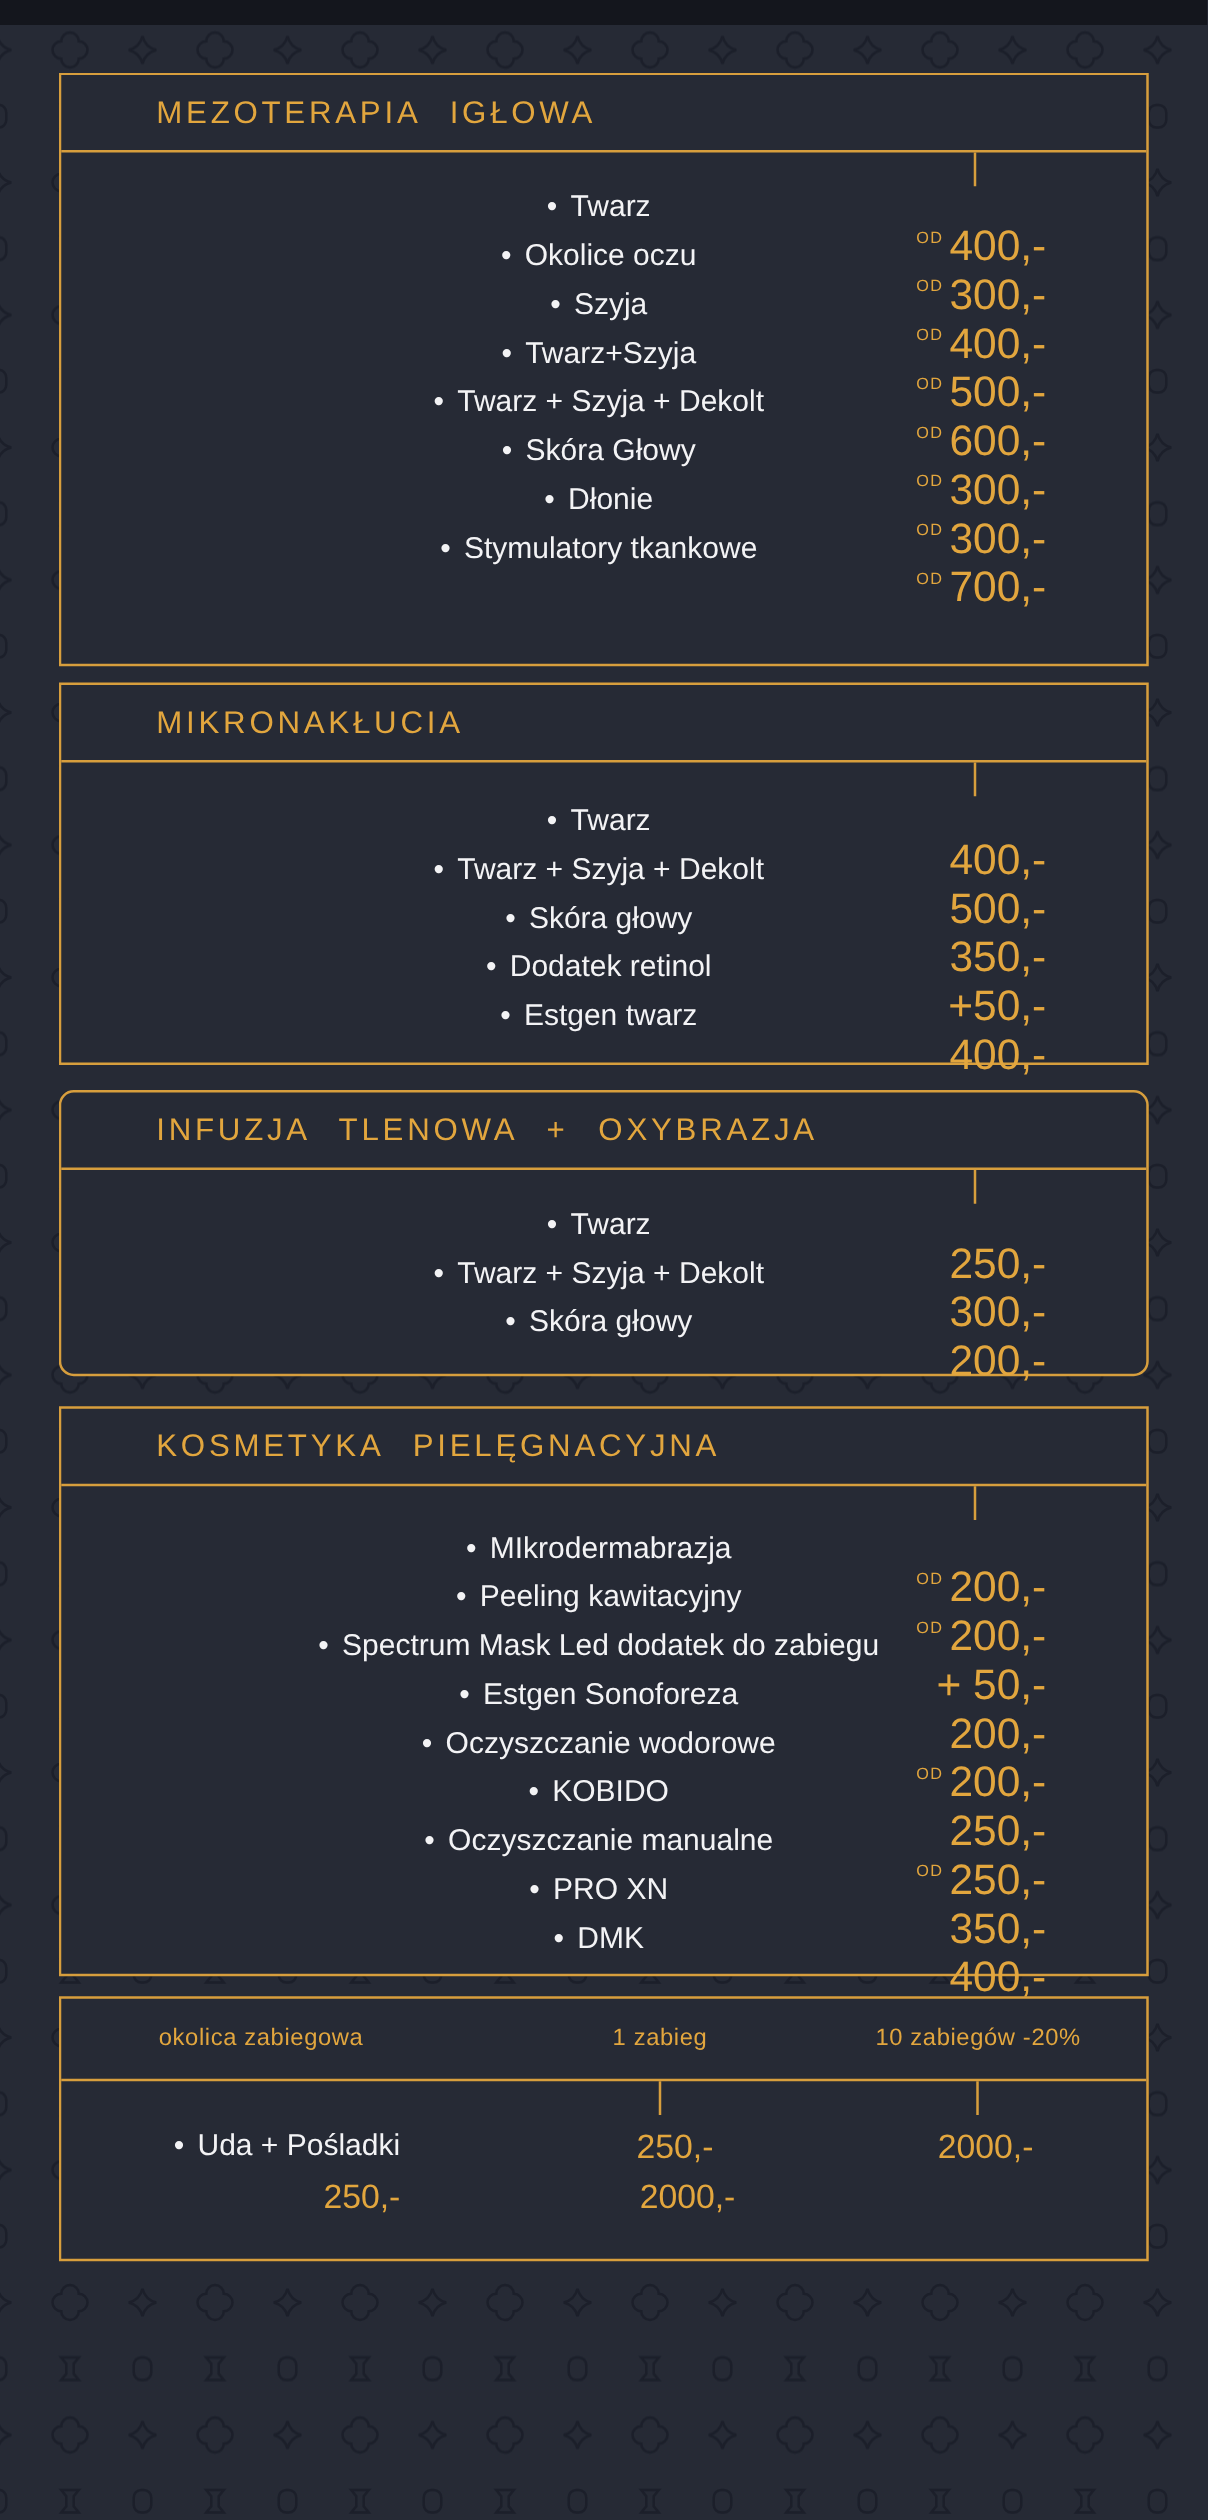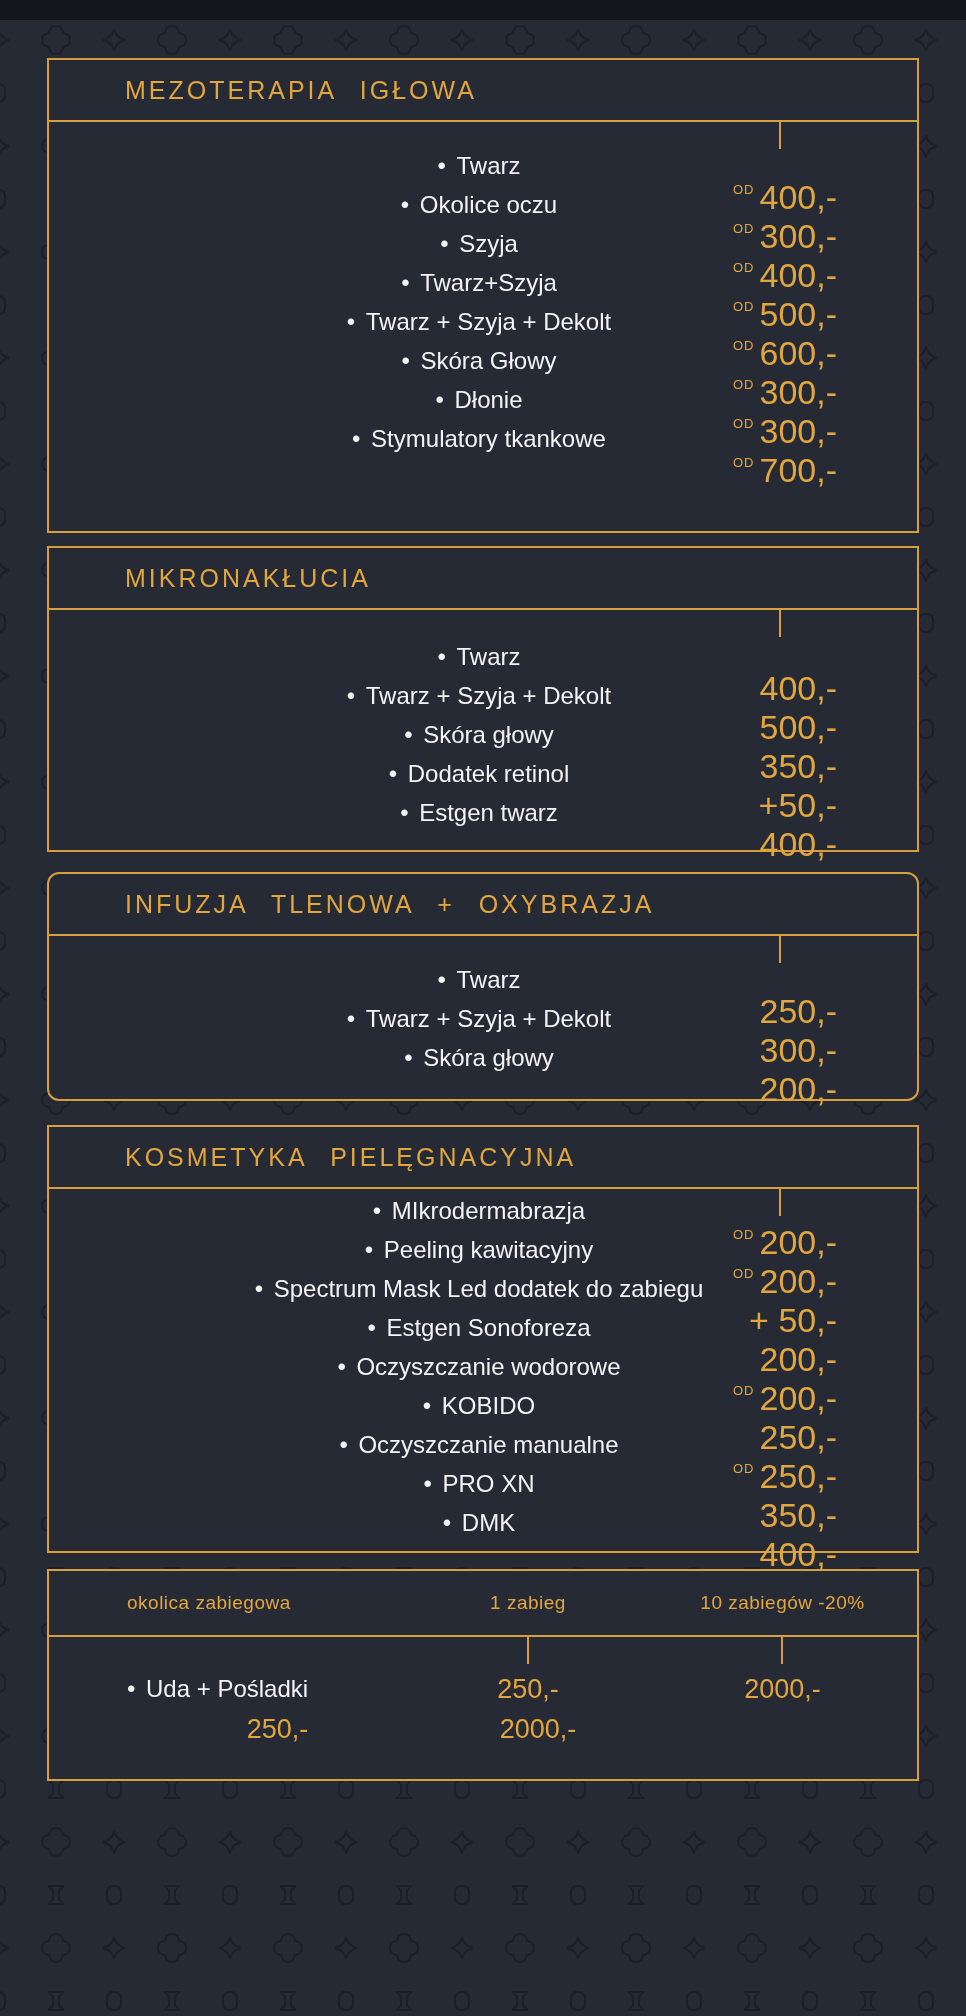--- a/index.html
+++ b/index.html
@@ -50,21 +50,21 @@
   .box-body{position:relative;}
   .tick{
     position:absolute;top:0;width:2px;height:27px;
     background:var(--gold);
   }
   .tick.main{left:730px;}
   ul{list-style:none;}
   .rows-1{padding:30px 0 67px 0;}
   .rows-2{padding:33px 0 12px 0;}
   .rows-3{padding:30px 0 16px 0;}
-  .rows-4{padding:8px 0 3px 0;}
+  .rows-4{padding:36px 0 3px 0;}
   li.row{
     height:39px;
     display:flex;align-items:center;
     padding:0 80px 0 72px;
     flex-direction:column;
   }
   .lbl{
     color:var(--white_text);
     font-size:24px;
     white-space:nowrap;
@@ -100,21 +100,21 @@
     border-bottom:2px solid var(--gold);
     align-items:center;
   }
   .t-col{
     color:var(--gold_text);
     font-size:19px;letter-spacing:0.5px;
     white-space:nowrap;
   }
   .t-c2{text-align:center;}
   .t-c3{text-align:center;padding-left:20px;}
-  .t-rows{position:relative;padding:32px 0 30px 0;}
+  .t-rows{position:relative;padding:32px 0 30px 12px;}
   .t-row{height:40px;align-items:center;}
   .t-row .lbl{font-size:24px;}
   .t-price{
     color:var(--gold_text);
     font-size:27px;line-height:1;
     white-space:nowrap;
   }
   .tick.t1{left:478px;}
   .tick.t2{left:732px;}
 </style>

